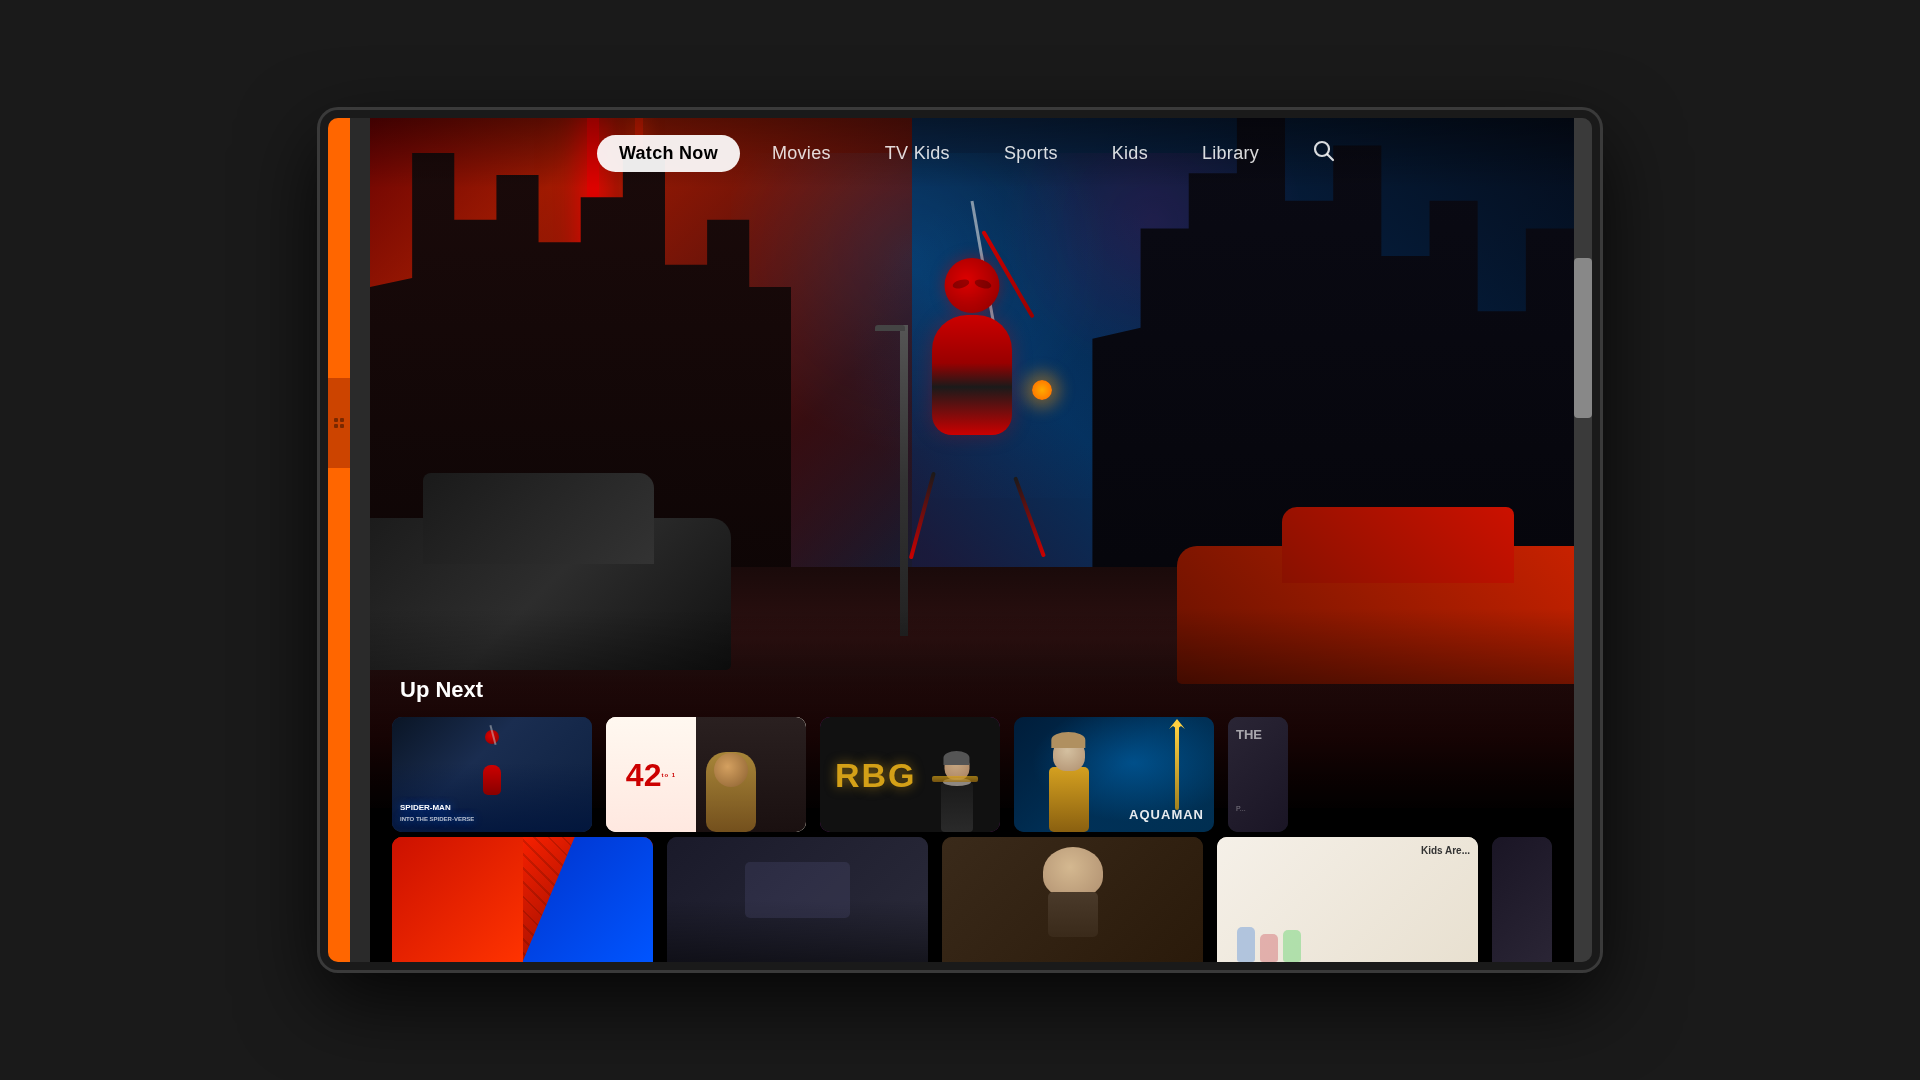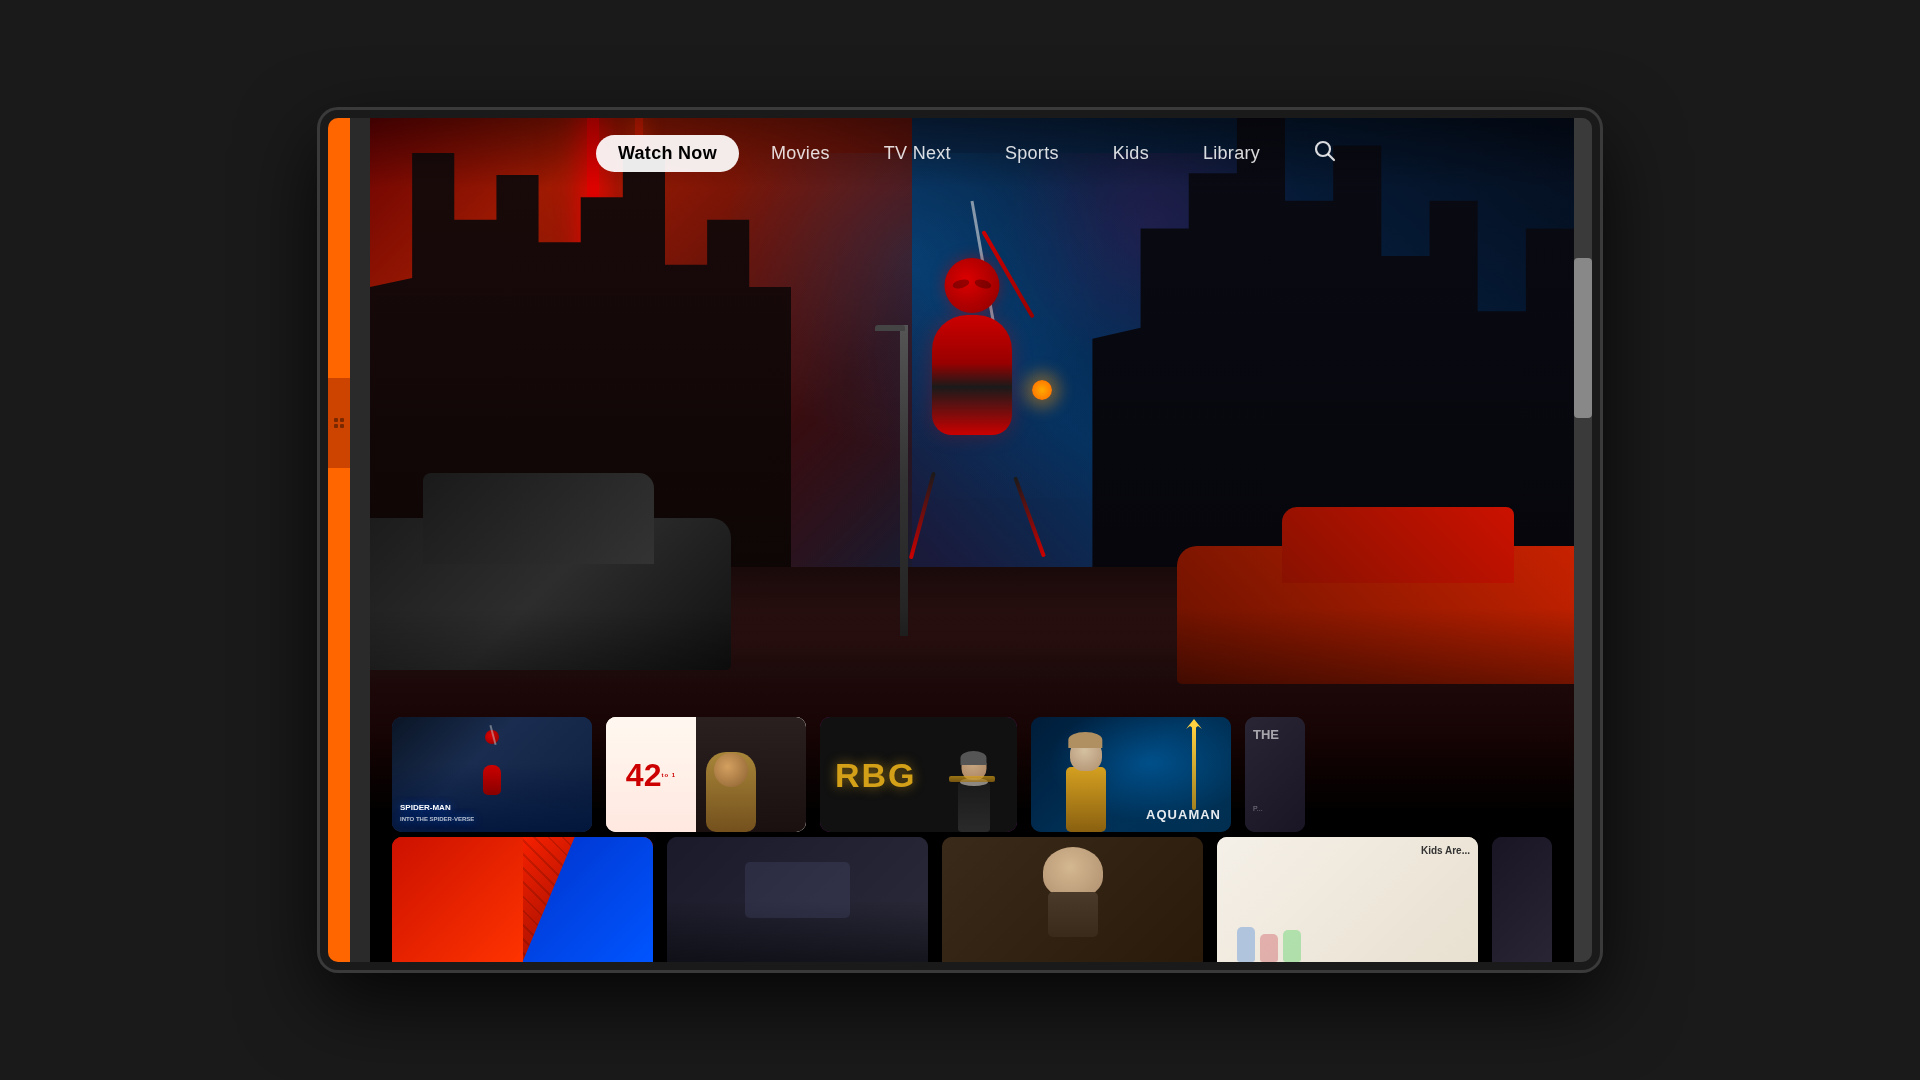--- a/index.html
+++ b/index.html
@@ -488,21 +488,21 @@
     }
 
     .card-42 {
       width: 200px;
       height: 115px;
       background: linear-gradient(135deg, #f5f0e8 0%, #e8e0d0 100%);
       position: relative;
     }
 
     .card-rbg {
-      width: 197px;
+      width: 180px;
       height: 115px;
       background: #701a75;
       position: relative;
       display: flex;
       align-items: center;
       justify-content: center;
       text-decoration: underline;
     }
 
     .card-rick-morty {
@@ -655,34 +655,35 @@
         </div>
       </div>
 
       <div class="hero-gradient-bottom"></div>
     </div>
 
     <div class="nav-bar">
       <div class="nav-items">
         <div class="nav-item active">Watch Now</div>
         <div class="nav-item">Movies</div>
-        <div class="nav-item">TV Next</div>
+        <div class="nav-item">TV Kids</div>
         <div class="nav-item">Sports</div>
         <div class="nav-item">Kids</div>
         <div class="nav-item">Library</div>
         <div class="nav-search">
           <svg width="22" height="22" viewBox="0 0 22 22" fill="none">
             <circle cx="9" cy="9" r="7" stroke="rgba(255,255,255,0.85)" stroke-width="2.2"></circle>
             <line x1="14.5" y1="14.5" x2="20" y2="20" stroke="rgba(255,255,255,0.85)" stroke-width="2.2" stroke-linecap="round"></line>
           </svg>
         </div>
       </div>
     </div>
 
     <div class="up-next-section">
+      <div class="up-next-label">Up Next</div>
       <div class="cards-row">
 
         <div class="card card-spiderman">
           <div style="position:absolute;inset:0;background:linear-gradient(135deg,#0a1525 0%,#1a2d50 40%,#0d2040 100%);"></div>
           <div style="position:absolute;bottom:0;left:0;right:0;height:60%;background:linear-gradient(180deg,transparent,rgba(0,20,60,0.8));"></div>
 
           <div style="position:absolute;top:8px;left:50%;transform:translateX(-50%);width:60px;height:70px;">
             <div style="position:absolute;bottom:0;left:50%;transform:translateX(-50%);width:18px;height:30px;background:linear-gradient(180deg,#cc0000,#880000);border-radius:8px 8px 5px 5px;"></div>
             <div style="position:absolute;top:5px;left:50%;transform:translateX(-50%);width:14px;height:14px;background:radial-gradient(circle at 40% 40%,#dd0000,#880000);border-radius:50%;"></div>
             <div style="position:absolute;top:0;left:50%;width:2px;height:20px;background:rgba(200,200,200,0.5);transform:rotate(-15deg);"></div>

